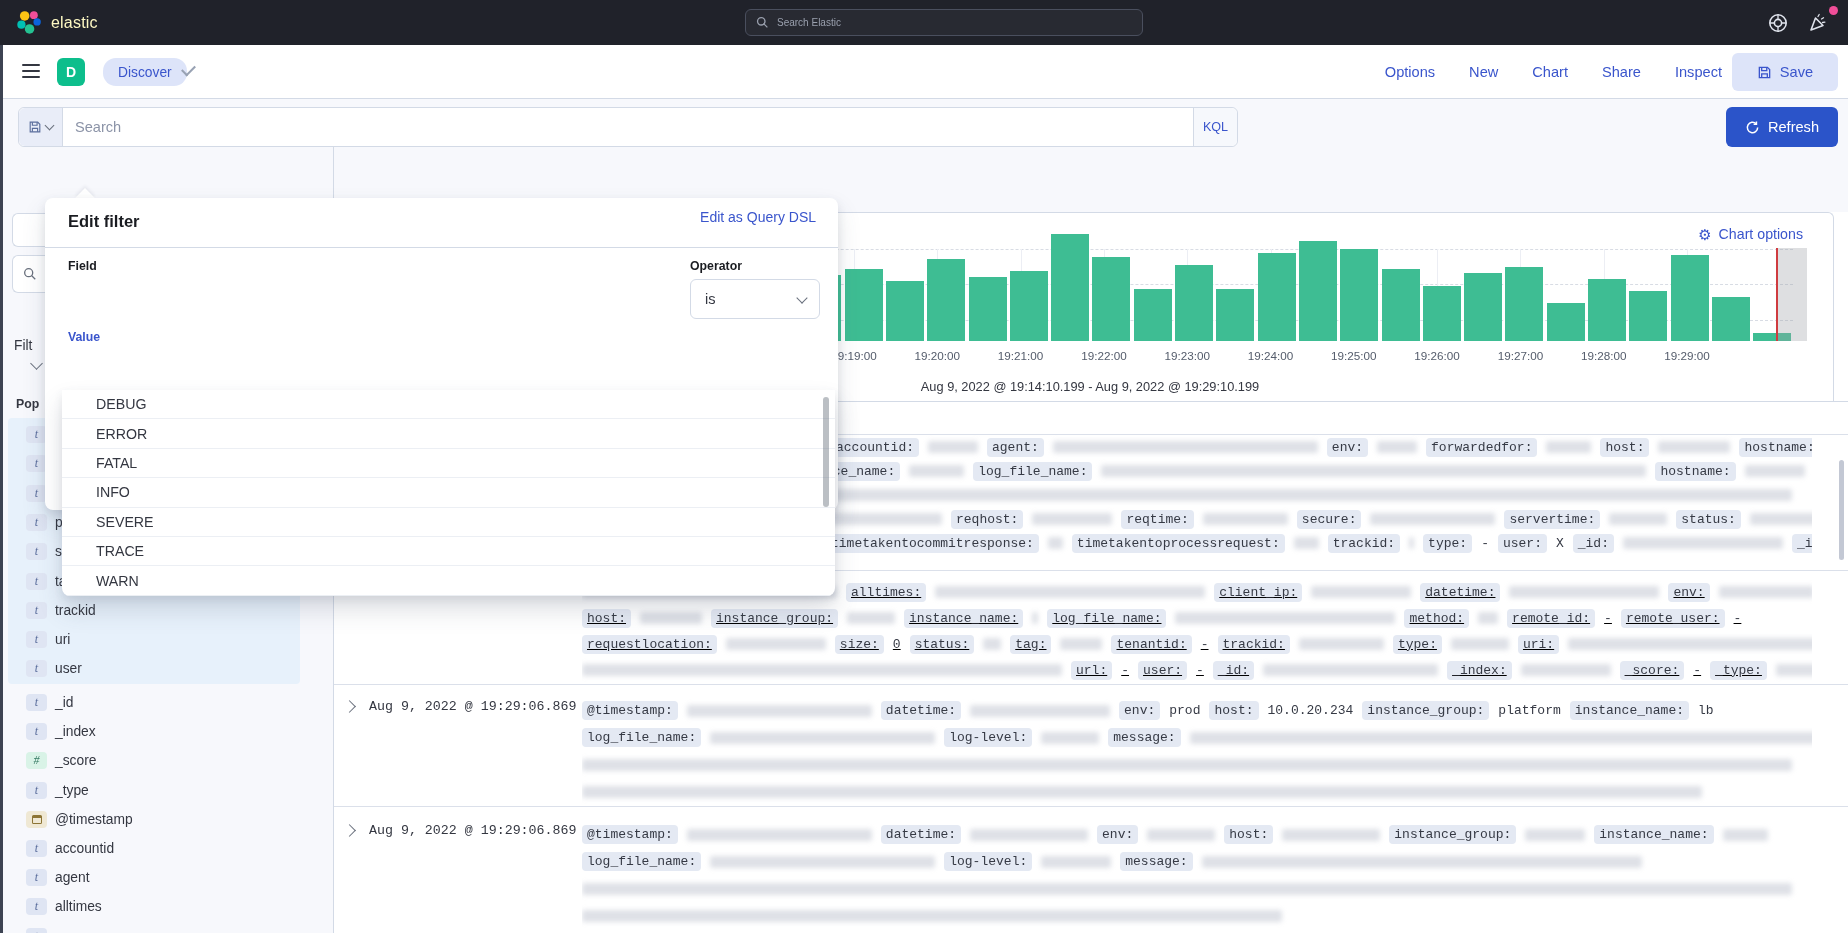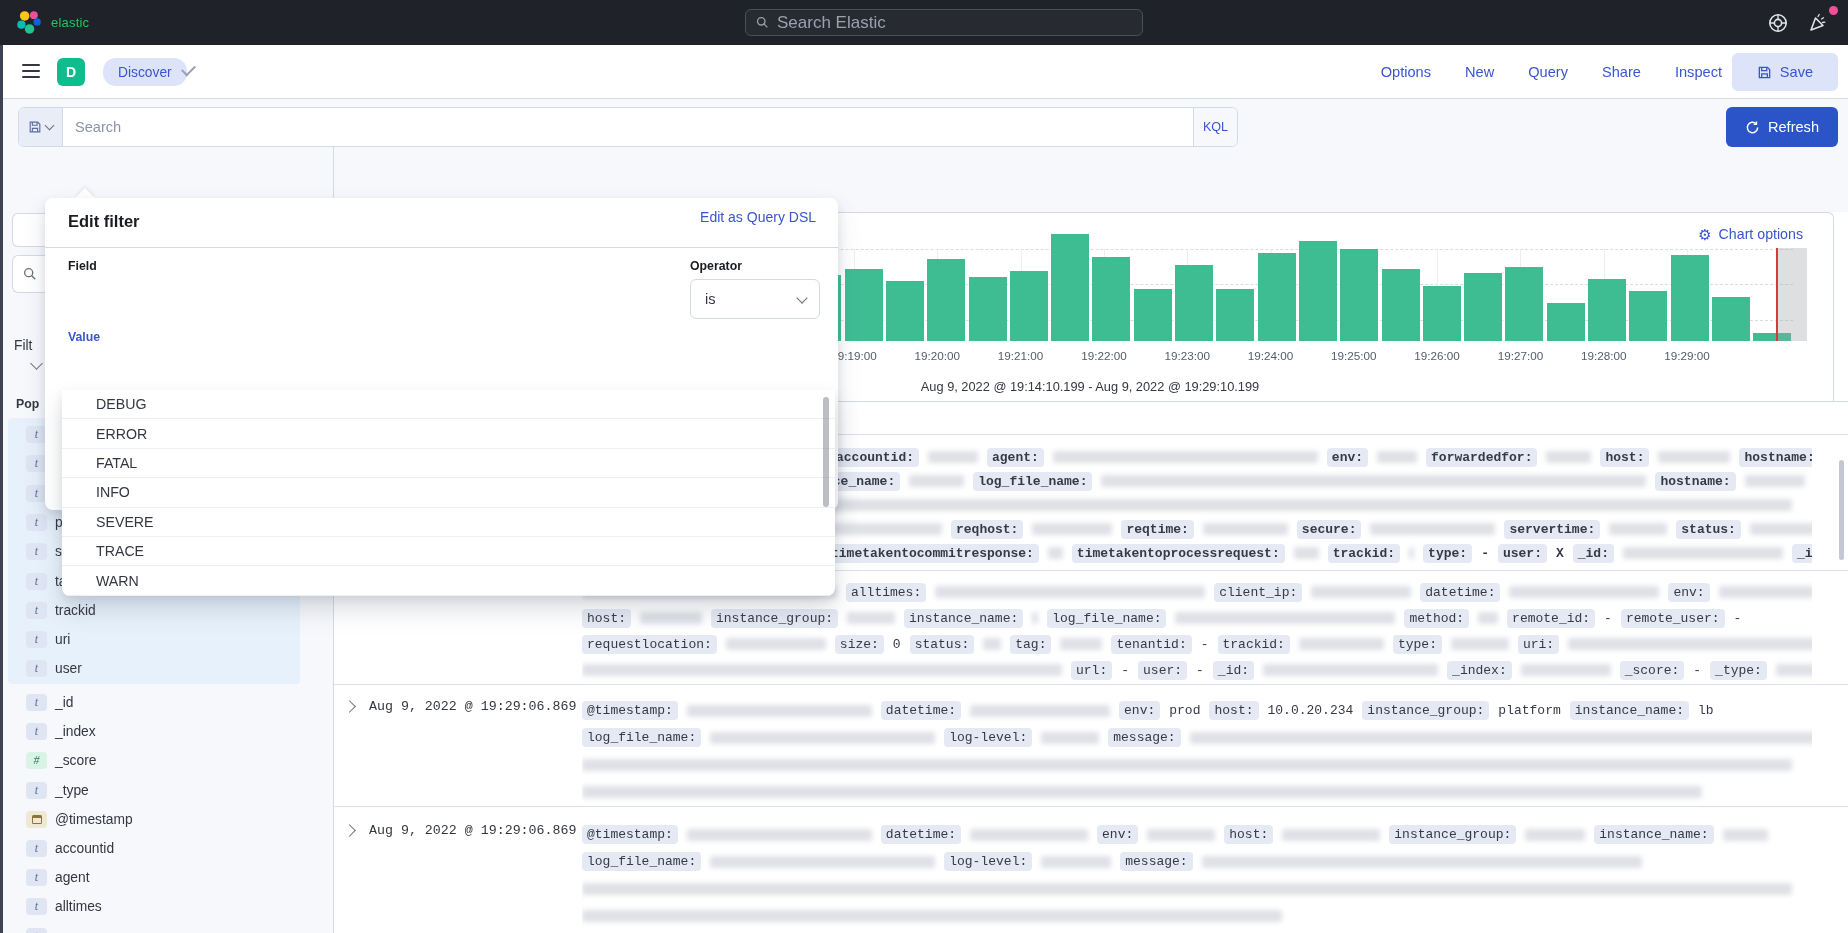--- a/index.html
+++ b/index.html
@@ -7,24 +7,24 @@
     --subtle:#69707d; --page:#f7f8fc; --green:#3ebd93; --red:#cf3b3f;
     --badge:#e4e9f3; --hl:#e7f1fb; --mono:"Liberation Mono","DejaVu Sans Mono",monospace;
   }
   *{box-sizing:border-box;margin:0;padding:0}
   body{font-family:"Liberation Sans","DejaVu Sans",sans-serif;background:#fff}
   #app{position:relative;width:1848px;height:933px;overflow:hidden;background:#fff}
 
   
   .topbar{position:absolute;left:0;top:0;width:1848px;height:45px;background:#20222a;display:flex;align-items:center}
   .brand{display:flex;align-items:center;gap:9px;margin-left:16px}
-  .brand-name{color:#22c55e;font-size:13px;letter-spacing:.2px}
+  .brand-name{color:#fef9c3;font-size:16px;letter-spacing:.2px}
   .hsearch{position:absolute;left:745px;top:9px;width:398px;height:27px;border:1px solid #4a4f5e;border-radius:6px;
     background:rgba(255,255,255,.04);display:flex;align-items:center;padding:0 10px;gap:8px}
-  .hsearch span{color:#9aa0ae;font-size:17px}
+  .hsearch span{color:#9aa0ae;font-size:10px}
   .hicon{position:absolute;top:11px;width:24px;height:24px;color:#dfe3ec}
   .newsdot{position:absolute;left:1829px;top:6px;width:9px;height:9px;border-radius:50%;background:#f04e98}
 
   
   .navrow{position:absolute;left:0;top:45px;width:1848px;height:54px;background:#fff;border-bottom:1px solid var(--border)}
   .burger{position:absolute;left:22px;top:19px;width:18px;height:14px;cursor:pointer}
   .burger i{display:block;height:2px;background:#343741;margin-bottom:4px;border-radius:1px}
   .space-badge{position:absolute;left:57px;top:13px;width:28px;height:28px;border-radius:6px;background:#0dbe8c;
     color:#fff;font-weight:bold;font-size:14px;display:flex;align-items:center;justify-content:center}
   .crumb{position:absolute;left:103px;top:13px;height:28px;padding:0 15px;border-radius:13px;background:var(--accent-bg);
@@ -167,21 +167,21 @@
         <i></i>
         <i></i>
         <i style="margin:0"></i>
       </div>
     <div class="space-badge">D</div>
     <div class="crumb">Discover</div>
     <div class="navcheck"></div>
     <nav class="navlinks" id="navlinks">
         <a>Options</a>
         <a>New</a>
-        <a>Query</a>
+        <a>Chart</a>
         <a>Share</a>
         <a>Inspect</a>
       </nav>
     <button class="savebtn">
       <svg width="15" height="15" viewBox="0 0 16 16">
           <path d="M2.5 2.5h8.6l2.4 2.4v8.6H2.5z" fill="none" stroke="currentColor" stroke-width="1.4"></path>
           <path d="M5 2.5V6h5.4V2.5M5 13.5V9.5h6v4" fill="none" stroke="currentColor" stroke-width="1.4"></path>
         </svg>
       <span>Save</span>
     </button>
@@ -380,21 +380,21 @@
       <span class="gear">⚙</span>
       <span>Chart options</span>
     </div>
     <div class="charttitle">Aug 9, 2022 @ 19:14:10.199 - Aug 9, 2022 @ 19:29:10.199</div>
   </section>
   <div class="chartdivider"></div>
 
   <section class="doctable" id="docTable">
     <div class="tscroll"></div>
   <div class="drow" style="top: 32px; height: 136px;">
-        <div class="dlines" style="top: 10px; font-weight: bold;">
+        <div class="dlines" style="top: 0;">
           <div class="dline" style="height: 24px;">
             <span class="redact" style="width: 240px;"></span>
             <span class="fbadge-doc">accountid:</span>
             <span class="redact" style="width: 50px;"></span>
             <span class="fbadge-doc">agent:</span>
             <span class="redact" style="width: 265px;"></span>
             <span class="fbadge-doc">env:</span>
             <span class="redact" style="width: 40px;"></span>
             <span class="fbadge-doc">forwardedfor:</span>
             <span class="redact" style="width: 45px;"></span>
@@ -439,21 +439,21 @@
             <span class="dval">-</span>
             <span class="fbadge-doc">user:</span>
             <span class="dval">X</span>
             <span class="fbadge-doc">_id:</span>
             <span class="redact" style="width: 160px;"></span>
             <span class="fbadge-doc">_index:</span>
           </div>
         </div>
       </div>
       <div class="drow" style="top: 168px; height: 114px;">
-        <div class="dlines" style="top: 8px;">
+        <div class="dlines" style="top: 8px; text-decoration: underline;">
           <div class="dline" style="height: 26px;">
             <span class="redact" style="width: 255px;"></span>
             <span class="fbadge-doc">alltimes:</span>
             <span class="redact" style="width: 270px;"></span>
             <span class="fbadge-doc">client_ip:</span>
             <span class="redact" style="width: 100px;"></span>
             <span class="fbadge-doc">datetime:</span>
             <span class="redact" style="width: 150px;"></span>
             <span class="fbadge-doc">env:</span>
             <span class="redact" style="width: 95px;"></span>

